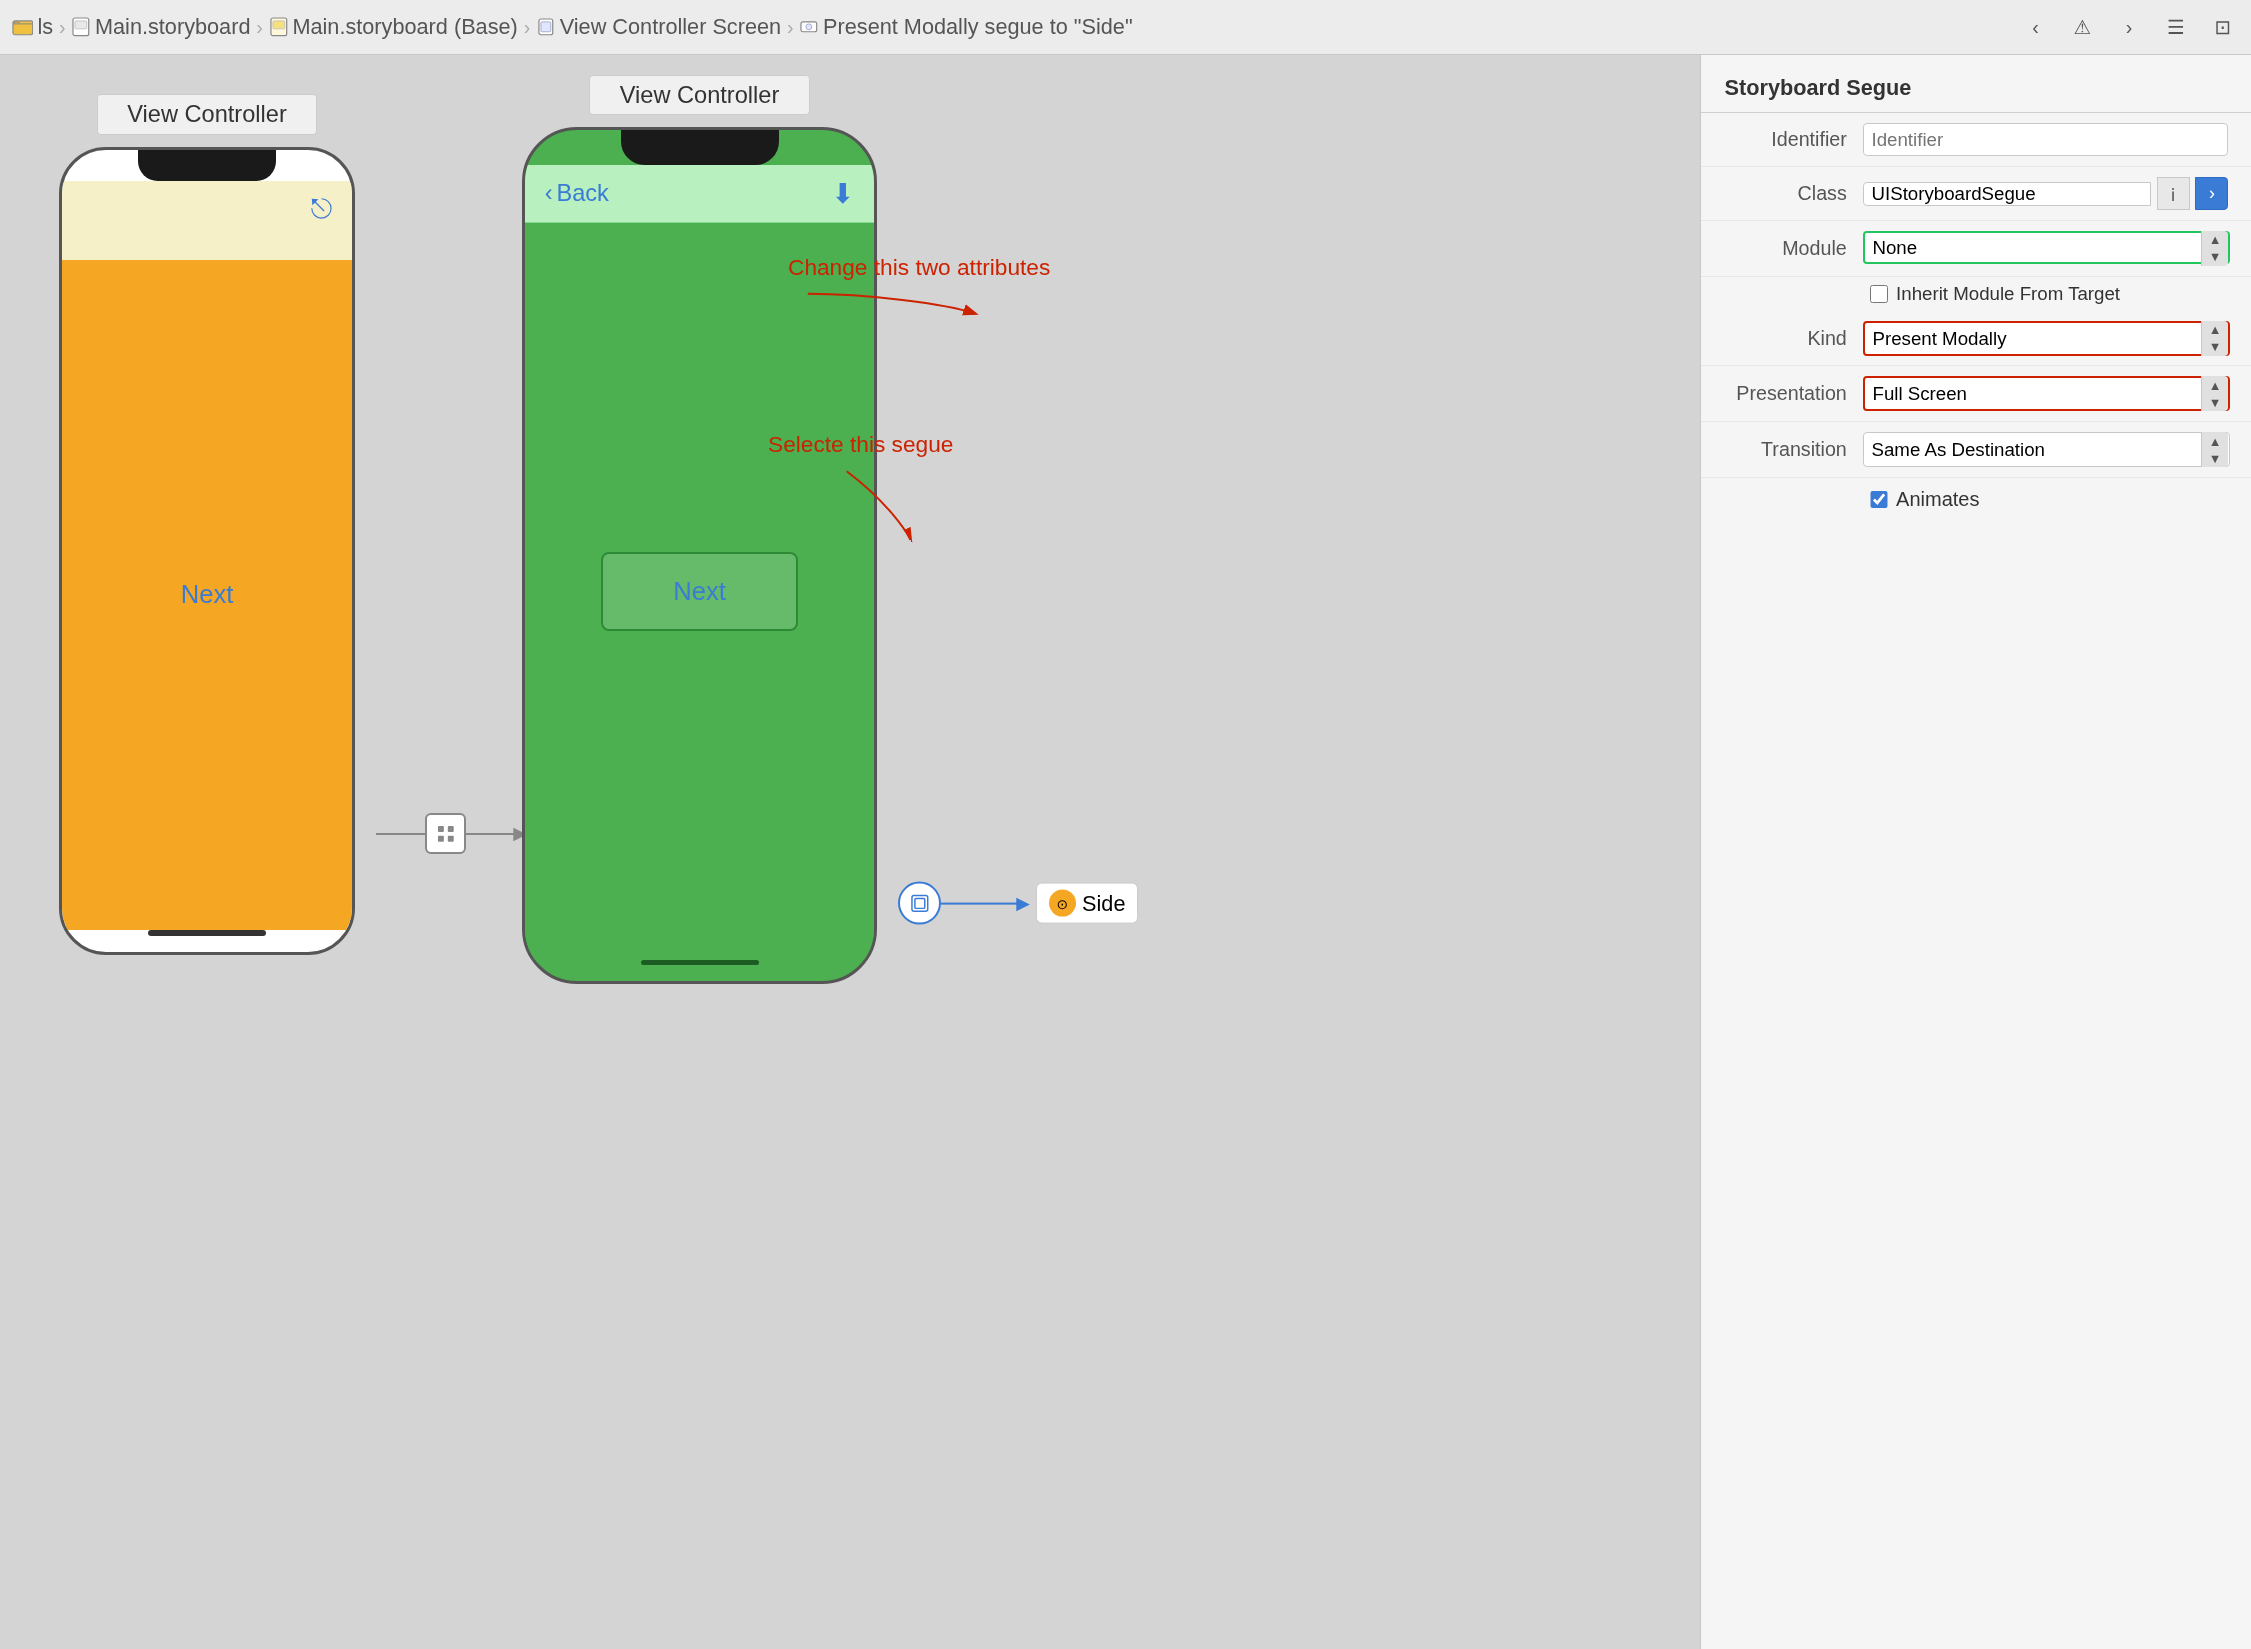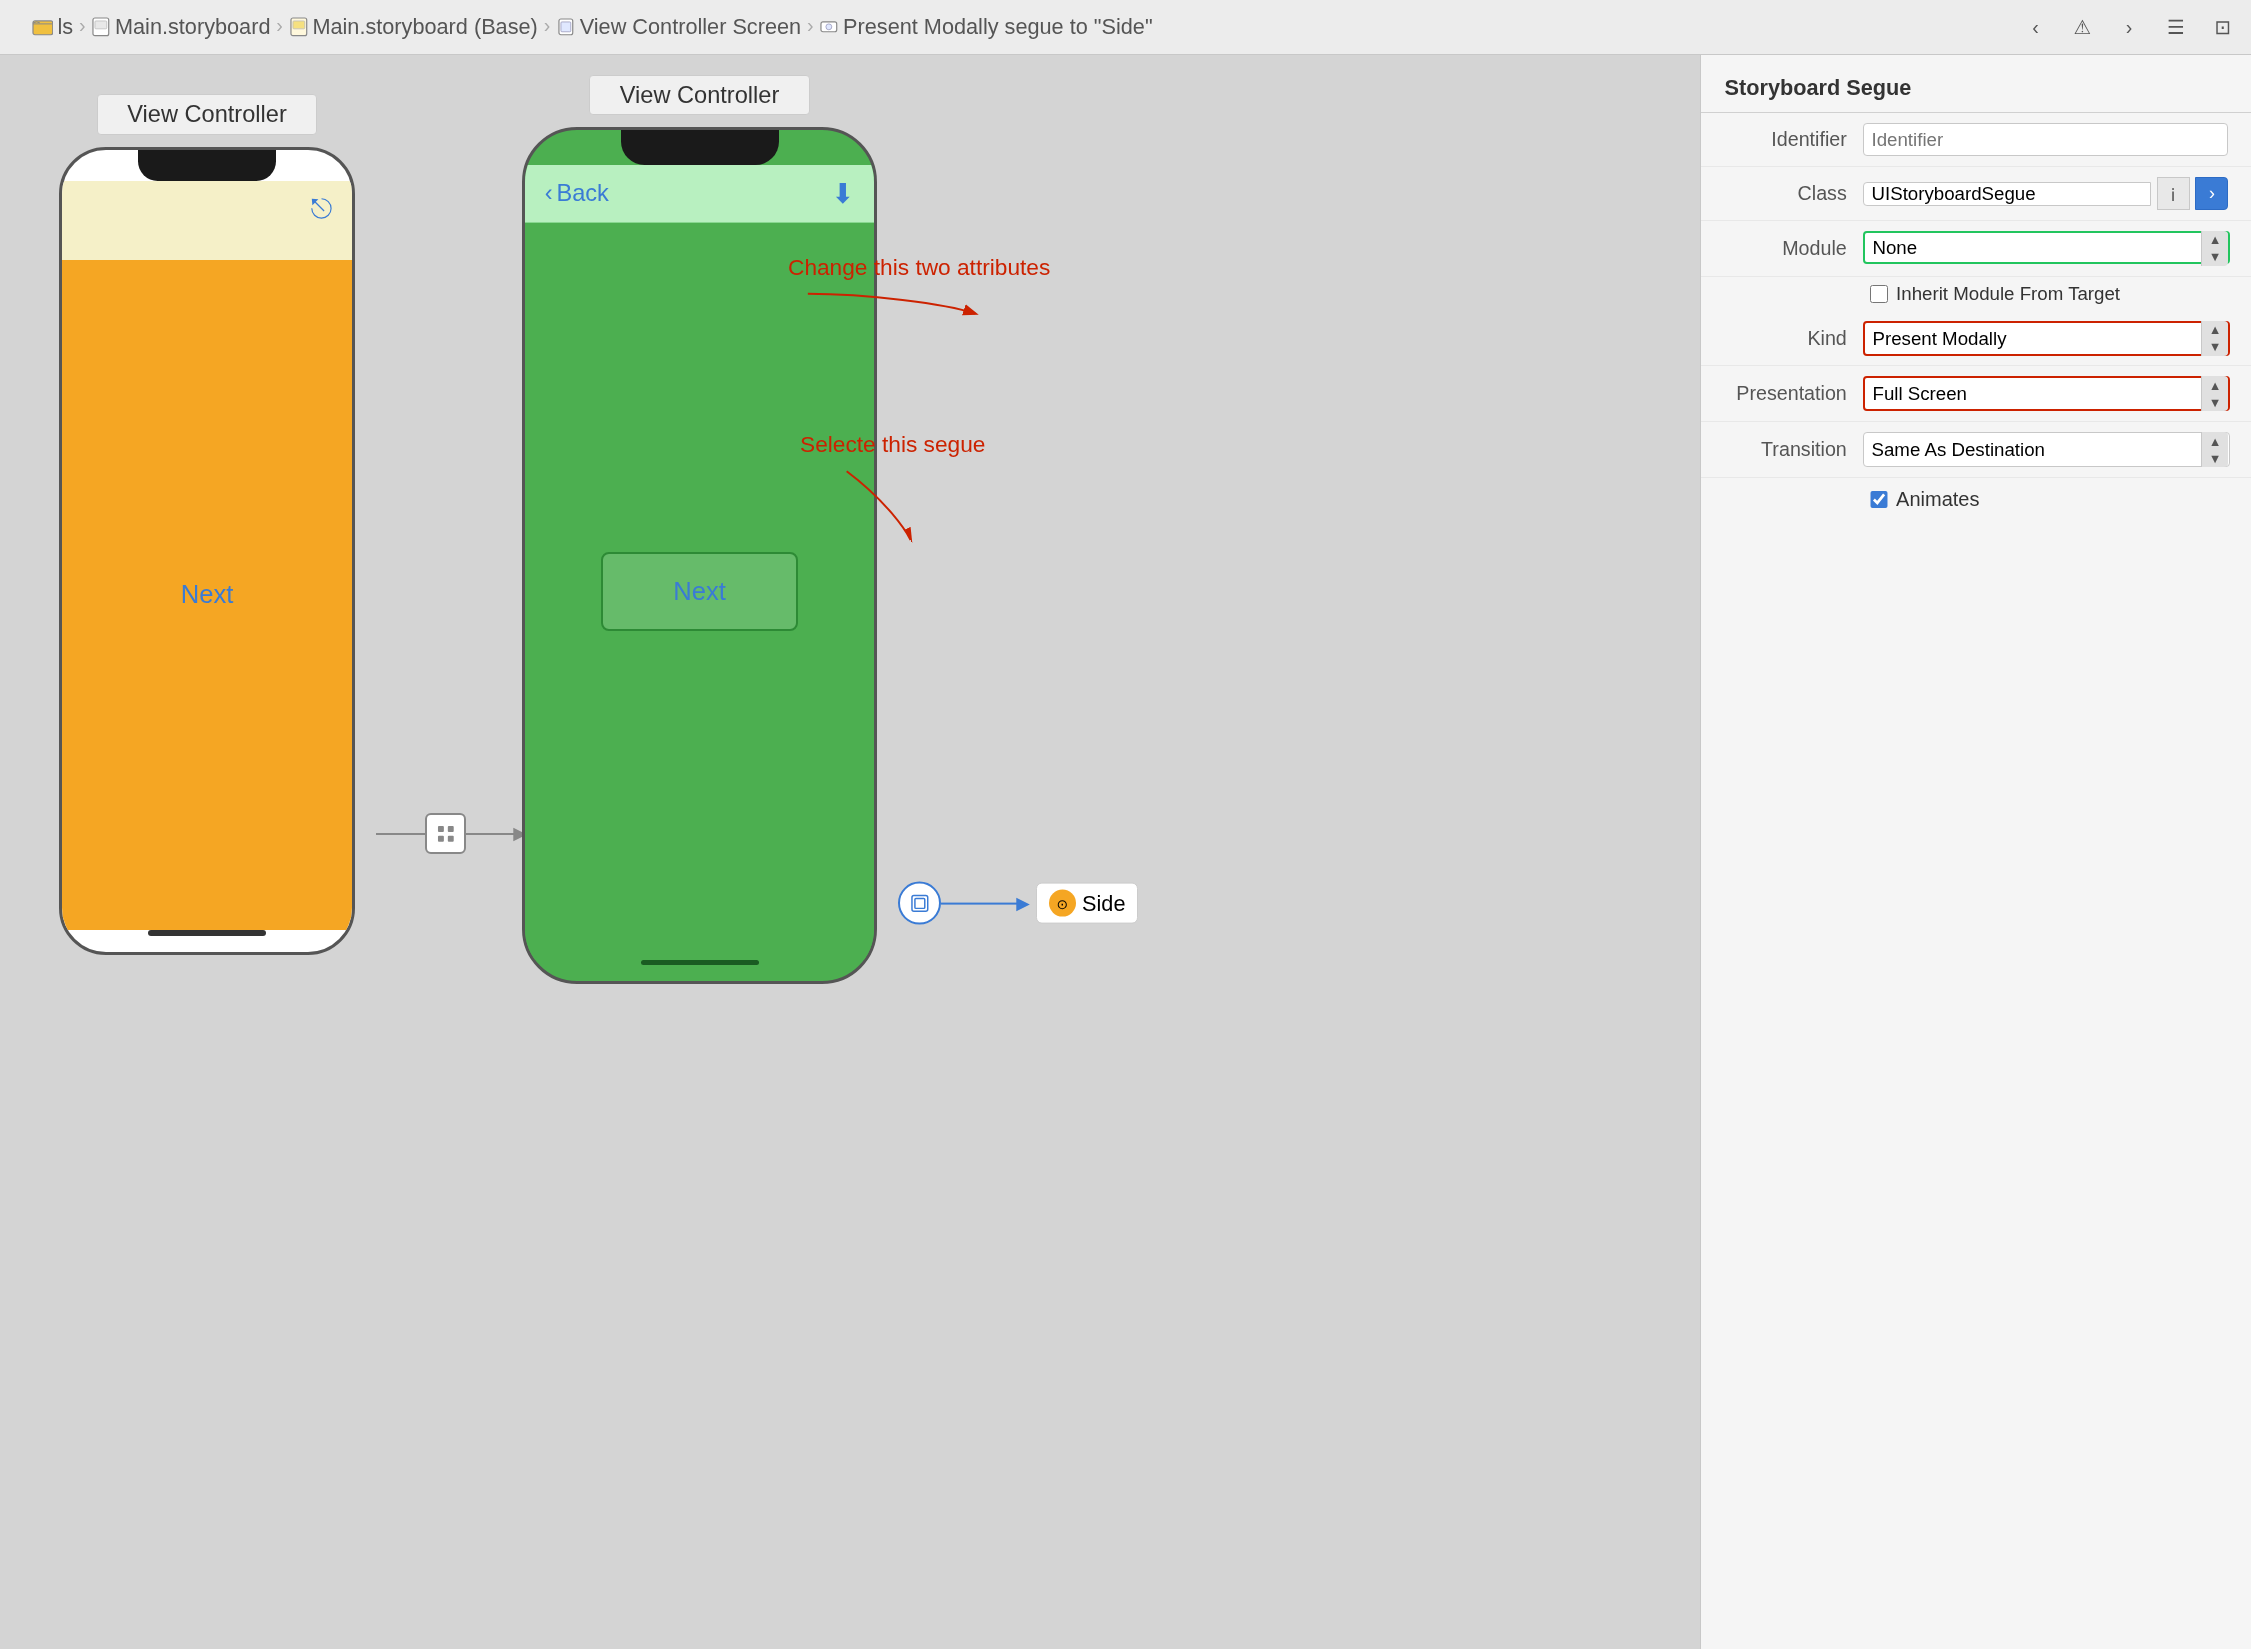--- a/index.html
+++ b/index.html
@@ -19,24 +19,24 @@
       background: #ececec;
       border-bottom: 1px solid #c8c8c8;
       display: flex;
       align-items: center;
       padding: 0 11.8px;
       gap: 7.9px;
       flex-shrink: 0;
     }
     .top-bar-breadcrumb {
       display: flex;
+      align-items: center;
       gap: 3.9px;
       font-size: 21.7px;
       color: #555;
-      margin-left: 20px;
     }
     .breadcrumb-item {
       display: flex;
       align-items: center;
       gap: 3.9px;
       color: #555;
       font-size: 21.7px;
     }
     .breadcrumb-sep {
       color: #aaa;
@@ -574,21 +574,21 @@
         <defs>
           <marker id="arrowhead1" markerWidth="8" markerHeight="6" refX="6" refY="3" orient="auto">
             <polygon points="0 0, 8 3, 0 6" fill="#cc2200"></polygon>
           </marker>
         </defs>
         <path d="M 20 10 C 80 10 160 20 190 30" stroke="#cc2200" stroke-width="2" fill="none" marker-end="url(#arrowhead1)"></path>
       </svg>
     </div>
 
     <div style="position:absolute; left:768px; top:374px;">
-      <div style="color:#cc2200; font-size:22.7px; text-align:center; line-height:1.4;margin-left:32px;">Selecte this segue</div>
+      <div style="color:#cc2200; font-size:22.7px; text-align:center; line-height:1.4;">Selecte this segue</div>
       <svg width="177" height="99" viewBox="0 0 180 100">
         <defs>
           <marker id="arrowhead2" markerWidth="8" height="6" refX="6" refY="3" orient="auto">
             <polygon points="0 0, 8 3, 0 6" fill="#cc2200"></polygon>
           </marker>
         </defs>
         <path d="M 80 10 C 120 40 140 70 145 80" stroke="#cc2200" stroke-width="2" fill="none" marker-end="url(#arrowhead2)"></path>
       </svg>
     </div>
 

